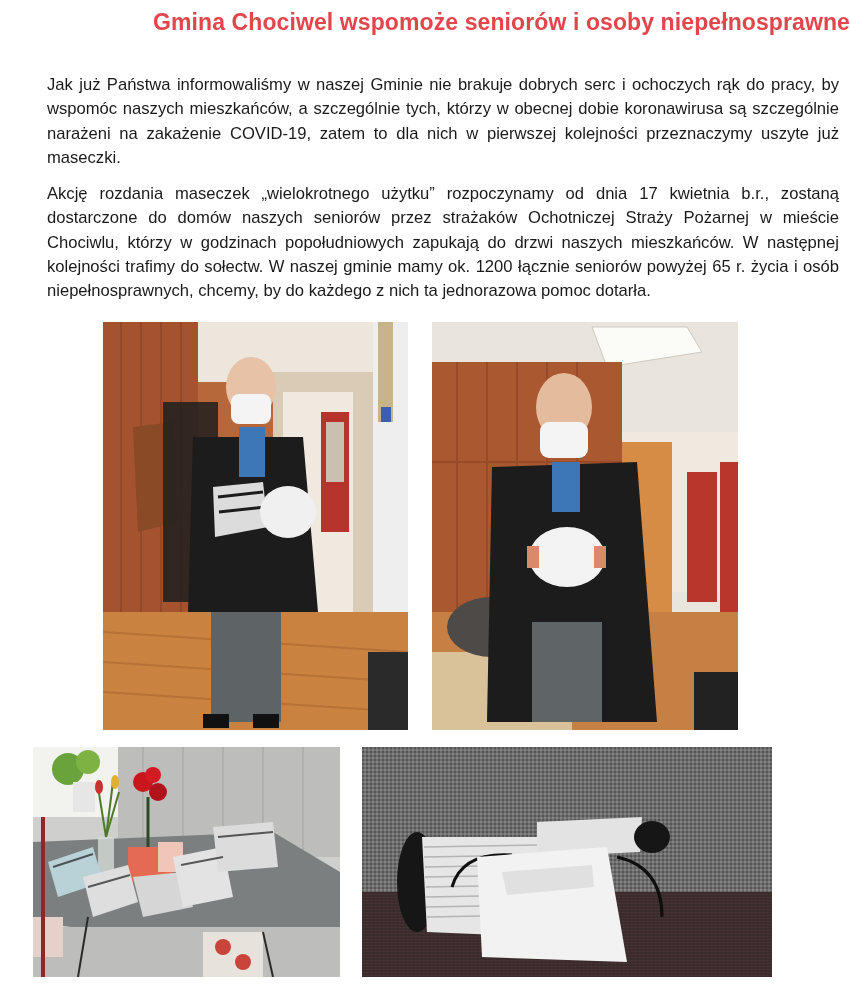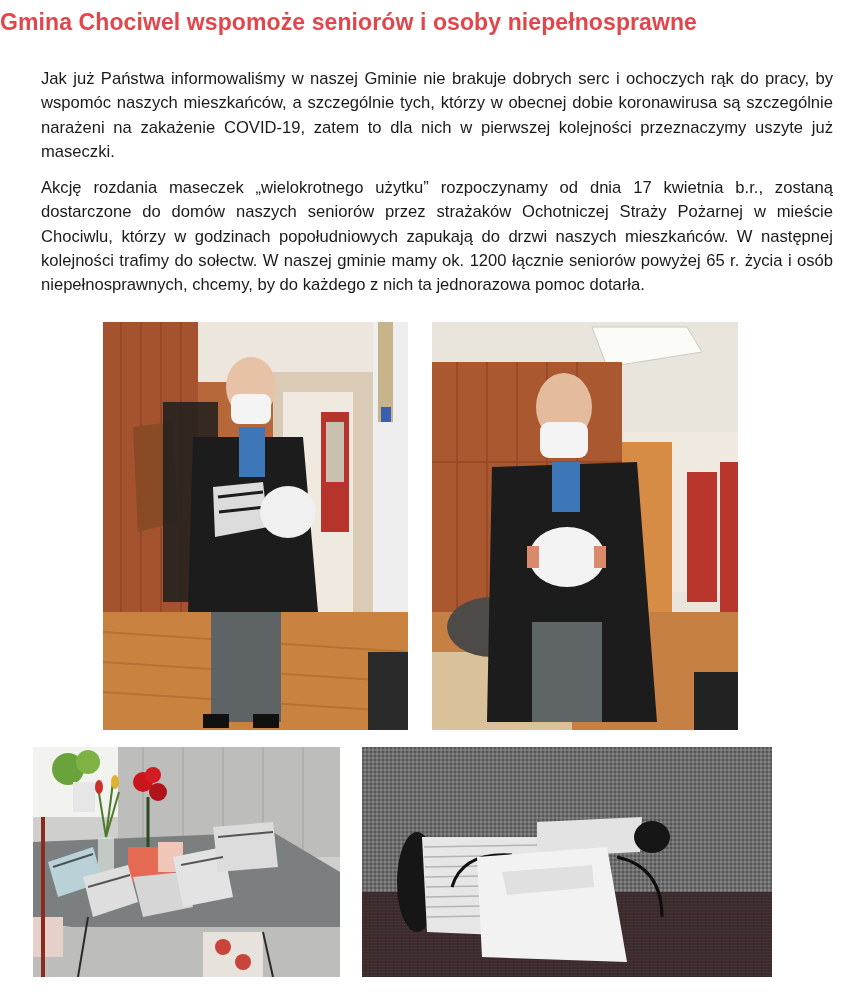--- a/index.html
+++ b/index.html
@@ -1,22 +1,22 @@
 <!DOCTYPE html>
 <html><head>
 <meta charset="utf-8">
 <style>
   html, body { margin: 0; padding: 0; background: #ffffff; }
   body { width: 850px; height: 1000px; position: relative; overflow: hidden;
          font-family: "Liberation Sans", sans-serif; color: #1a1a1a; }
-  .title { position: absolute; left: 0; top: 9px; width: 850px; text-align: left;
+  .title { position: absolute; left: 0; top: 9px; width: 850px; text-align: right;
            font-family: "Liberation Sans", sans-serif; font-weight: bold; font-size: 23px;
            letter-spacing: 0.1px; }
   .para { position: absolute; left: 30px; width: 792px; font-size: 16.6px; line-height: 24.3px;
-          text-align: justify; margin: 11px; }
+          text-align: justify; margin: 17px; }
   .para-1 { top: 56px; }
   .para-2 { top: 165px; }
   .u { }
   .photo { position: absolute; overflow: hidden; }
   .photo svg { width: 100%; height: 100%; display: block; }
 </style>
 </head>
 <body>
 
 <div class="title" style="color: rgb(226, 70, 75);">Gmina Chociwel wspomoże seniorów i osoby niepełnosprawne</div>

